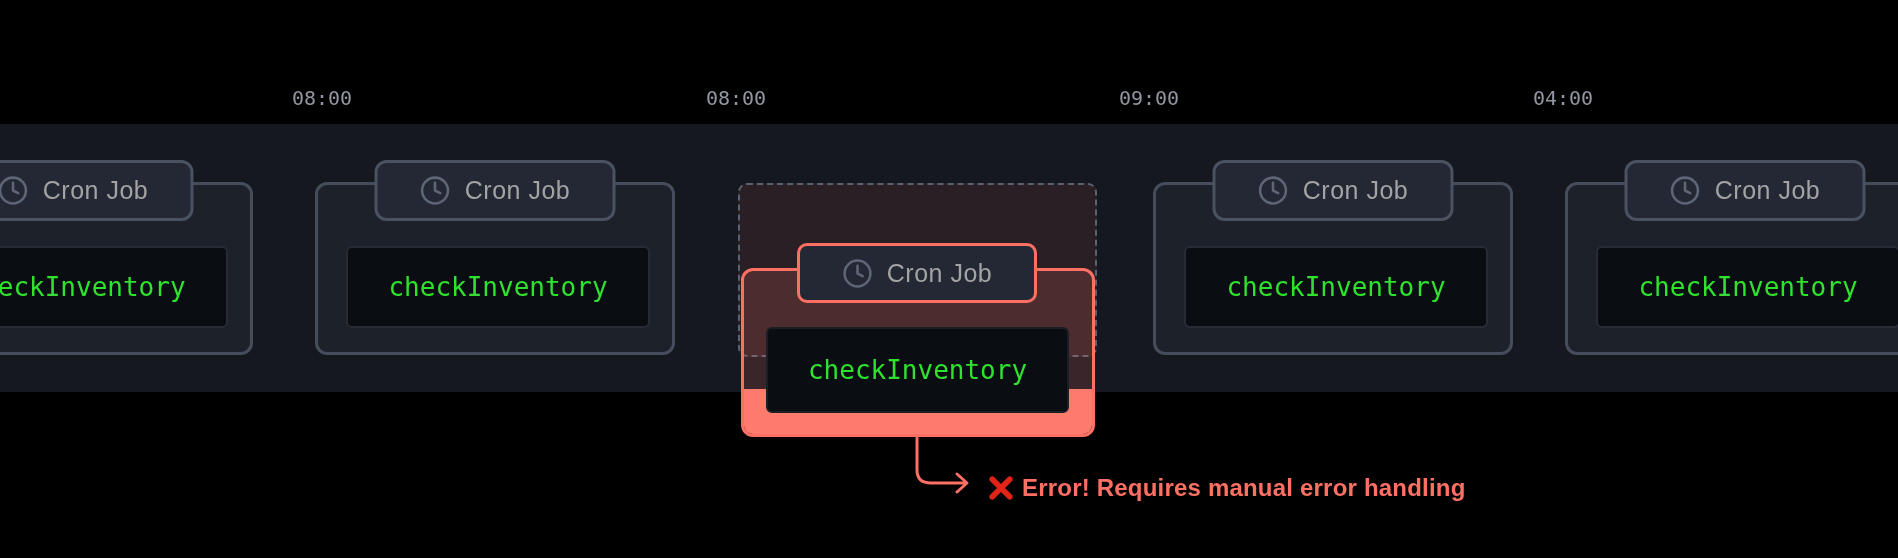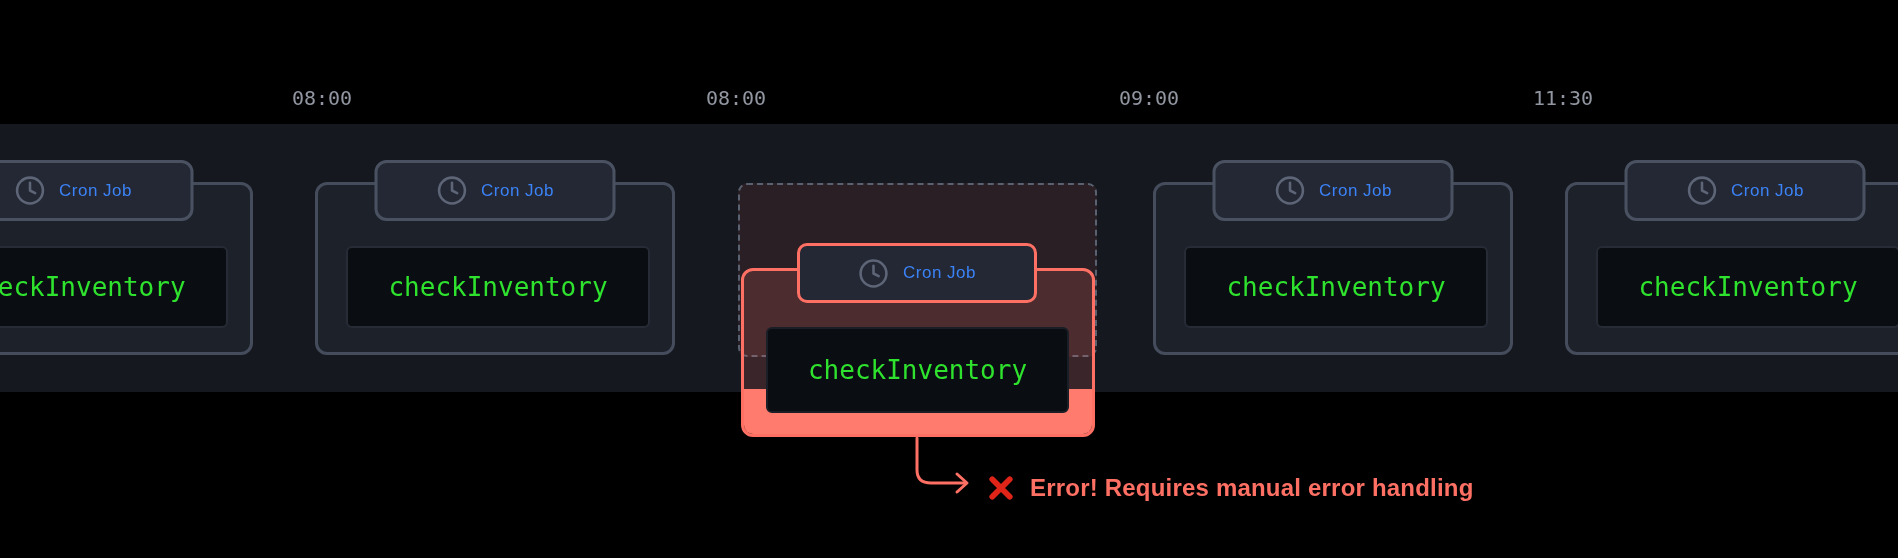--- a/index.html
+++ b/index.html
@@ -24,21 +24,21 @@
   .card {
     position:absolute; top:182px; width:360px; height:173px;
     background:#1d212a; border:3px solid #454c5c; border-radius:12px;
   }
   .tab {
     position:absolute; top:-25px; left:50%; transform:translateX(-50%);
     width:241px; height:61px;
     background:#232834; border:3px solid #4a5262; border-radius:12px;
     display:flex; align-items:center; justify-content:center; gap:14px;
   }
-  .tab-label { font-size:17px; color:#3b82f6; letter-spacing:0.5px; }
+  .tab-label { font-size:25px; color:#a3a3a3; letter-spacing:0.5px; }
   .clock { width:31px; height:31px; display:block; }
   .code-box {
     position:absolute; left:28px; top:61px; width:304px; height:82px;
     background:#0a0d12; border:2px solid #262b35; border-radius:6px;
     display:flex; align-items:center; justify-content:center;
   }
   .code-text {
     font-family:"DejaVu Sans Mono", monospace;
     font-size:26px; color:#2ee22e; white-space:nowrap;
   }
@@ -63,36 +63,36 @@
     display:flex; align-items:center; justify-content:center; gap:14px;
   }
   .error-code {
     position:absolute; left:766px; top:327px; width:303px; height:86px;
     background:#0a0d12; border:2px solid #1a1e26; border-radius:6px;
     display:flex; align-items:center; justify-content:center;
   }
   .arrow-svg { position:absolute; left:895px; top:430px; width:100px; height:75px; }
   .error-msg {
     position:absolute; left:986px; top:473px;
-    display:flex; align-items:center; gap:14px;text-decoration:underline;
+    display:flex; align-items:center; gap:6px;text-decoration:underline;
   }
   .x-mark { width:30px; height:30px; display:block; }
   .error-text { font-size:24px; font-weight:bold; color:#ff7064; white-space:nowrap; letter-spacing:0.2px; }
 </style>
 </head>
 <body>
 
 <div class="stage">
 
   <div class="band"></div>
 
   <div class="time-label" style="left:322px">08:00</div>
   <div class="time-label" style="left:736px">08:00</div>
   <div class="time-label" style="left:1149px">09:00</div>
-  <div class="time-label" style="left:1563px">11:30</div>
+  <div class="time-label" style="left:1563px">04:00</div>
 
   <div class="card" style="left:-107px">
     <div class="tab">
       <svg class="clock" viewBox="0 0 24 24" fill="none" stroke="#5d6577" stroke-width="2" stroke-linecap="round" stroke-linejoin="round">
           <circle cx="12" cy="12" r="10"></circle>
           <polyline points="12 6 12 12 16 14"></polyline>
         </svg>
       <span class="tab-label">Cron Job</span>
     </div>
     <div class="code-box">

